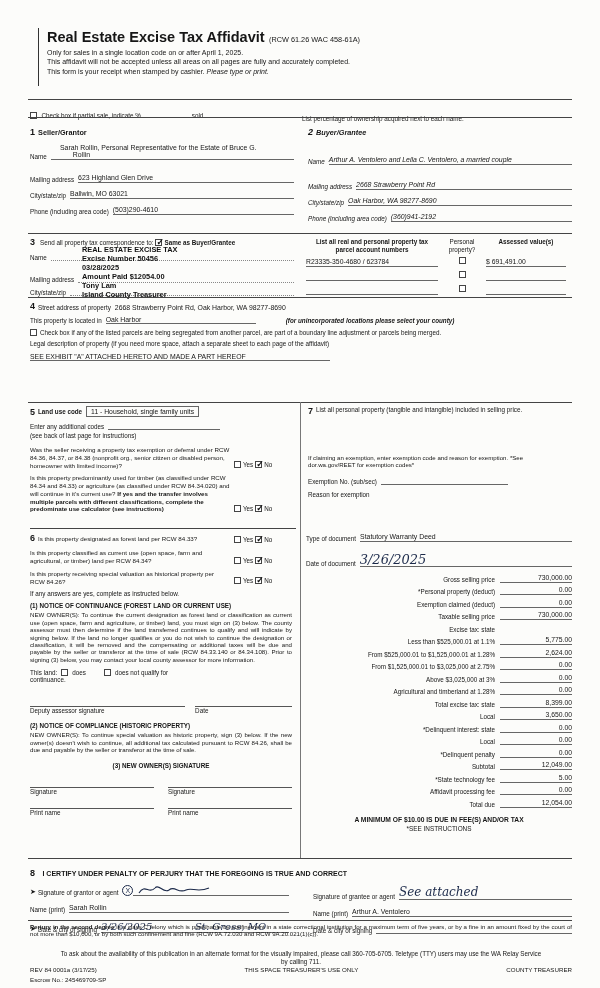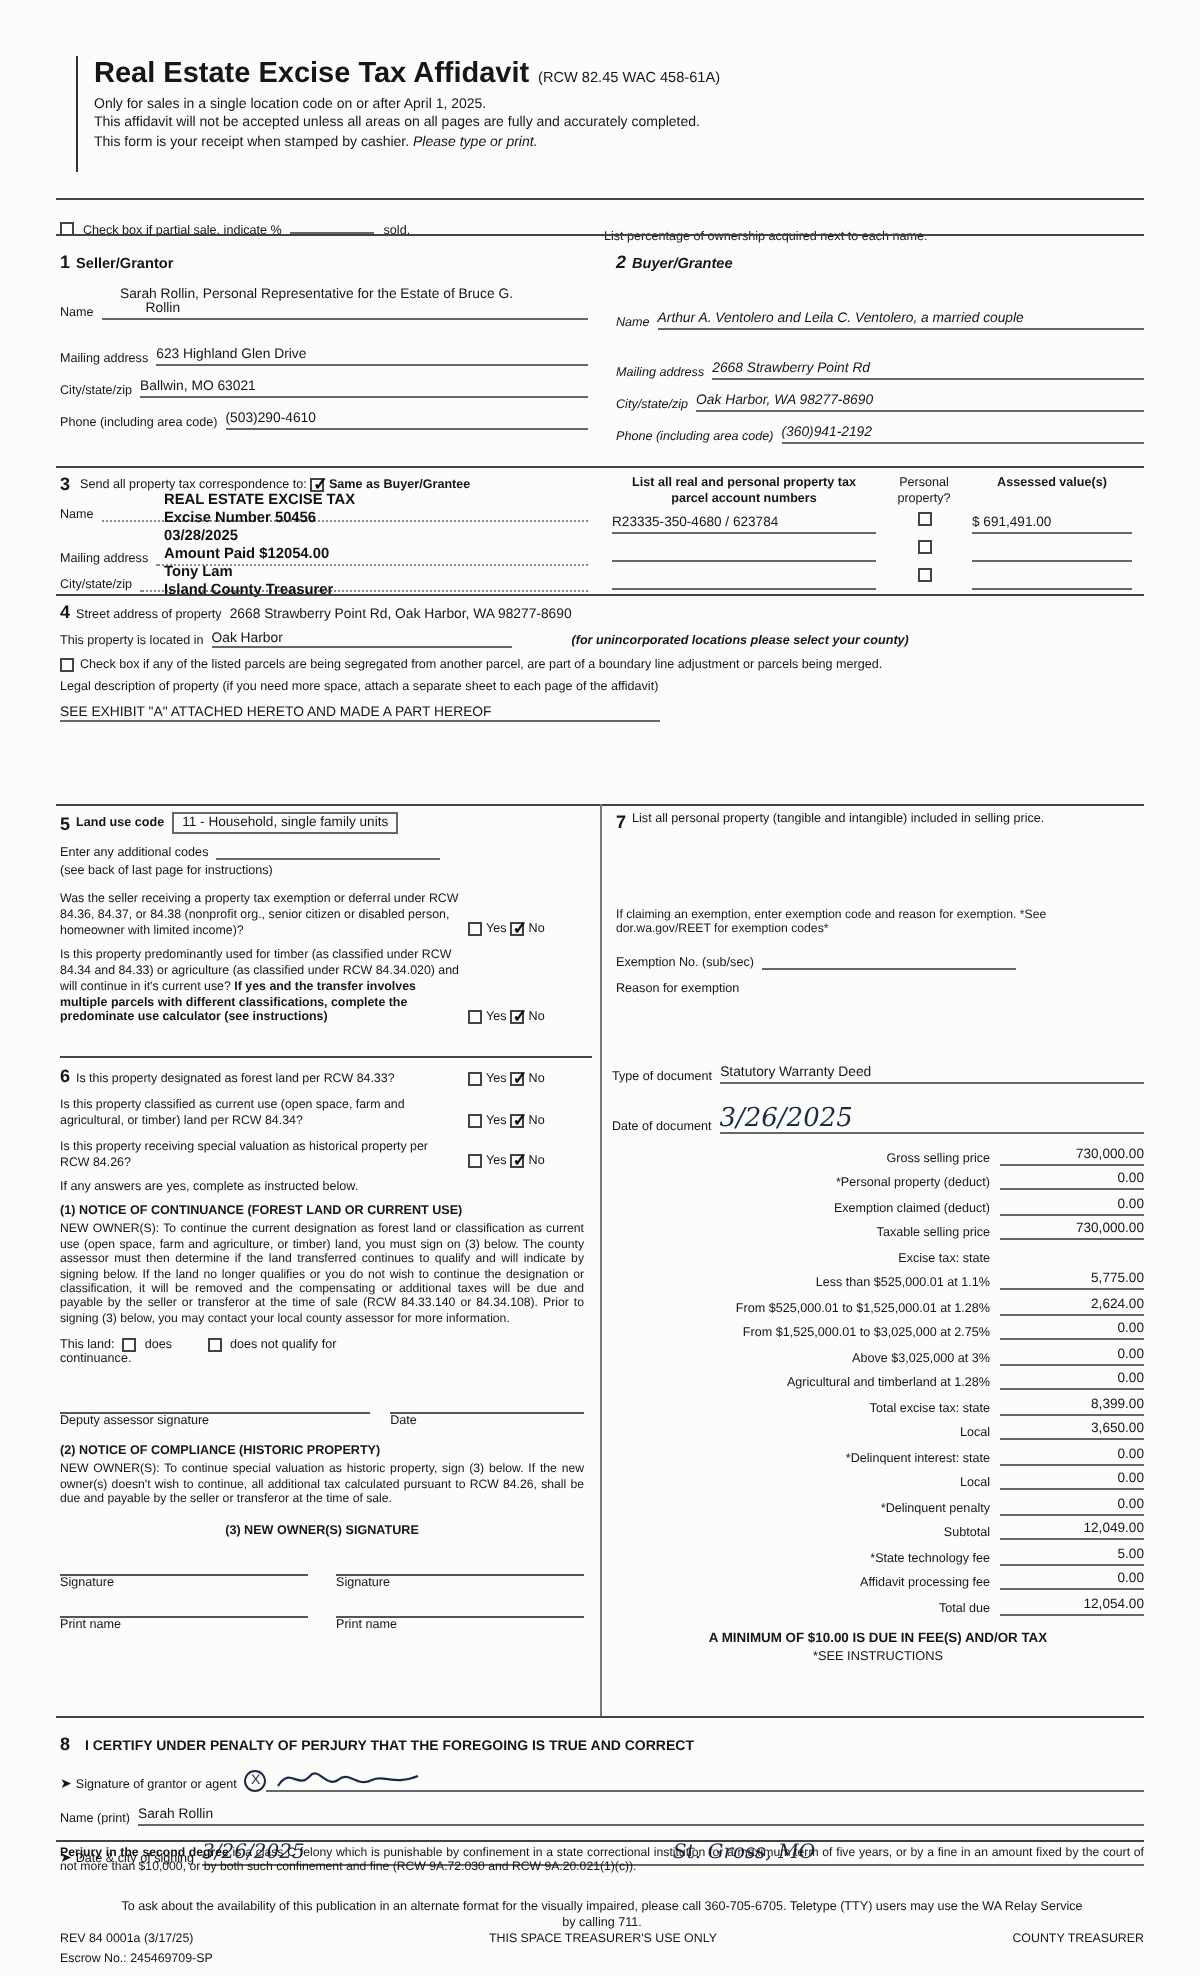--- a/index.html
+++ b/index.html
@@ -46,21 +46,21 @@
 </head>
 <body>
 
 <div class="page">
 
   <div class="abs" style="top:28px;left:30px;width:542px;display:flex;">
     <div style="width:1px;background:#333;height:58px;margin:0 8px;"></div>
     <div style="flex:1;">
       <div style="margin-bottom:2px;">
         <span style="font-weight:bold;font-size:14.5px;">Real Estate Excise Tax Affidavit</span>
-        <span style="font-size:7.3px;">(RCW 82.45 WAC 458-61A)</span>
+        <span style="font-size:7.3px;">(RCW 61.26 WAC 458-61A)</span>
       </div>
       <div class="note">Only for sales in a single location code on or after April 1, 2025.</div>
       <div class="note">This affidavit will not be accepted unless all areas on all pages are fully and accurately completed.</div>
       <div class="note"><span>This form is your receipt when stamped by cashier. </span><span class="i">Please type or print.</span></div>
     </div>
   </div>
 
   <div class="hline" style="top:99px;"></div>
 
   <div class="abs" style="top:104px;left:30px;width:542px;display:flex;align-items:flex-end;">
@@ -429,20 +429,34 @@
           <span class="flbl">Name (print)</span>
           <span class="fval">Sarah Rollin</span>
         </div>
         <div class="frow" style="margin-top:8px;">
           <span class="arrow">➤</span>
           <span class="flbl">Date &amp; city of signing</span>
           <span class="fval hand" style="font-size:10px;">3/26/2025</span>
           <span class="fval hand" style="font-size:10px;">St. Gross, MO</span>
         </div>
       </div>
+      <div style="flex:1;">
+        <div class="frow">
+          <span class="flbl">Signature of grantee or agent</span>
+          <span class="fval hand" style="font-size:12px;">See attached</span>
+        </div>
+        <div class="frow" style="margin-top:8px;">
+          <span class="flbl">Name (print)</span>
+          <span class="fval">Arthur A. Ventolero</span>
+        </div>
+        <div class="frow" style="margin-top:8px;">
+          <span class="flbl">Date &amp; city of signing</span>
+          <span class="fval"></span>
+        </div>
+      </div>
     </div>
   </div>
 
   <div class="hline" style="top:920px;"></div>
 
   <div class="abs smallbody" style="top:923px;left:30px;width:542px;">
     <span class="b">Perjury in the second degree</span><span> is a class C felony which is punishable by confinement in a state correctional institution for a maximum term of five years, or by a fine in an amount fixed by the court of not more than $10,000, or by both such confinement and fine (RCW 9A.72.030 and RCW 9A.20.021(1)(c)).</span>
   </div>
 
   <div class="abs" style="top:950px;left:60px;width:482px;font-size:6.3px;line-height:1.3;text-align:center;">To ask about the availability of this publication in an alternate format for the visually impaired, please call 360-705-6705. Teletype (TTY) users may use the WA Relay Service by calling 711.</div>

